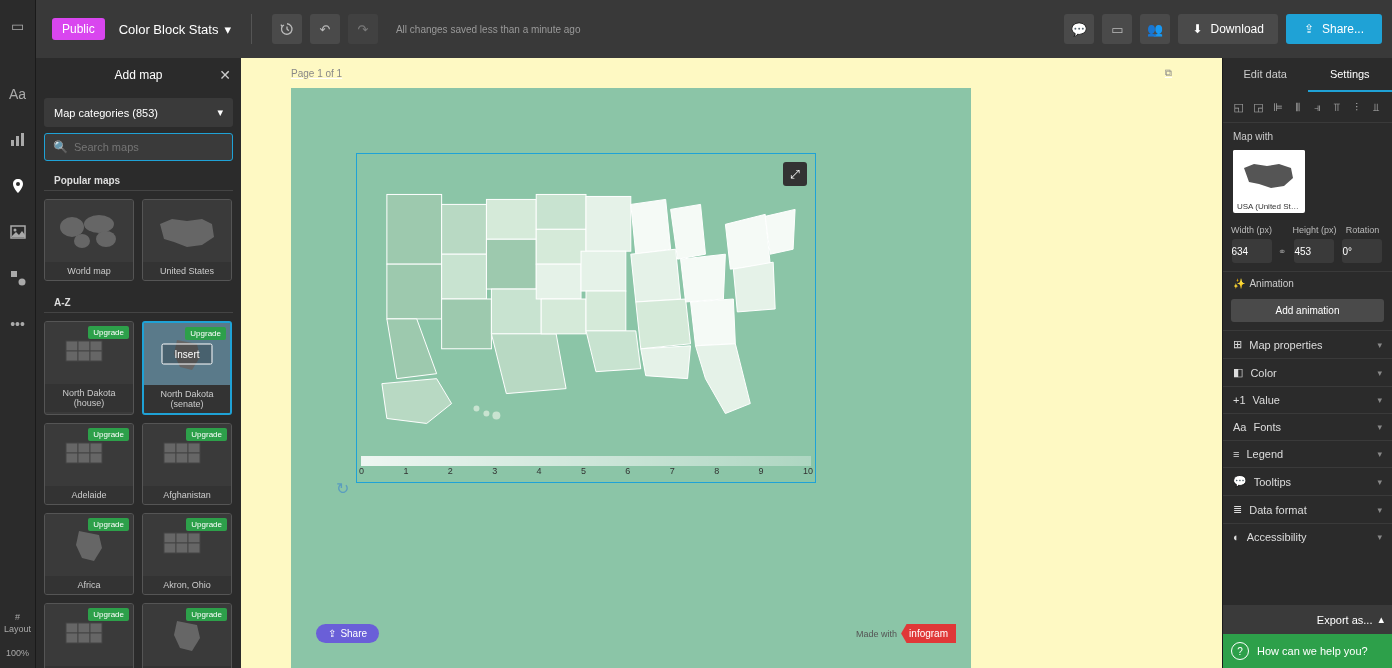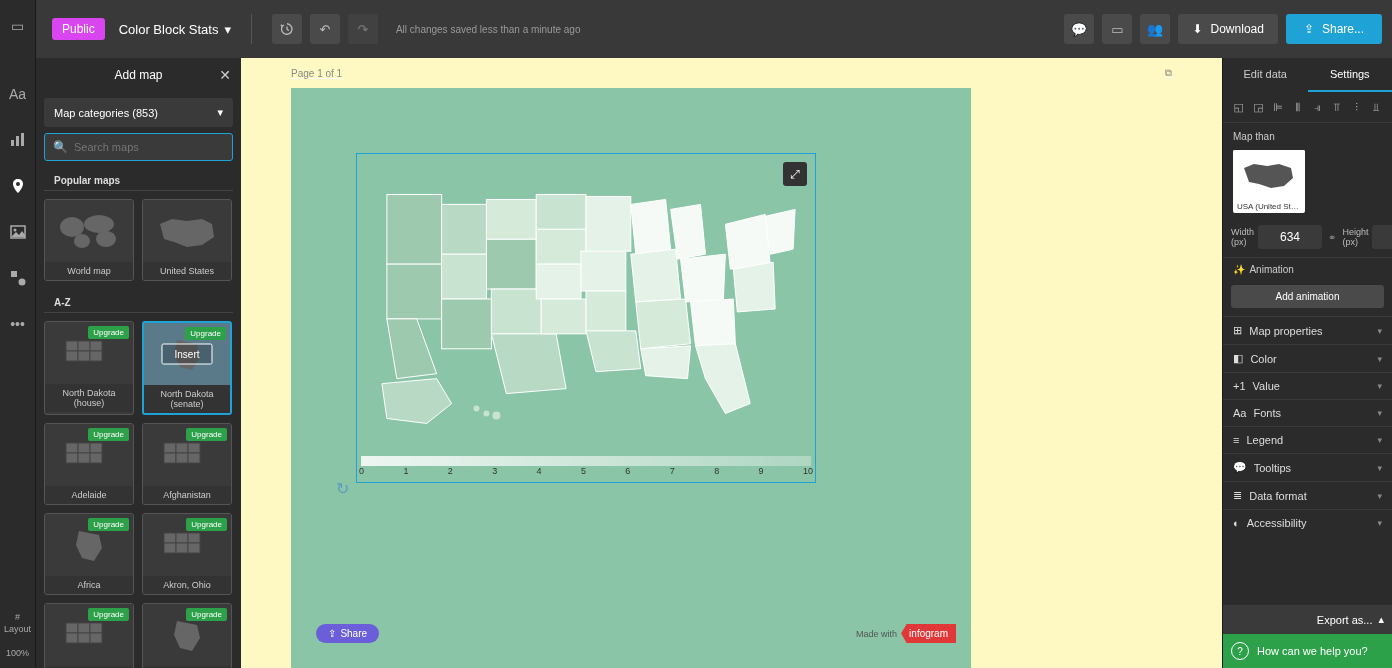--- a/index.html
+++ b/index.html
@@ -62,23 +62,23 @@
 .rp-tabs { display: flex; height: 34px; }
 .rp-tab { flex: 1; display: flex; align-items: center; justify-content: center; font-size: 11px; cursor: pointer; border-bottom: 2px solid transparent; color: #ccc; }
 .rp-tab.active { border-bottom: 2px solid #1fa2d6; color: #fff; }
 .align-row { display: flex; gap: 4px; padding: 6px 8px; border-bottom: 1px solid #3a3a3a; }
 .align-btn { width: 18px; height: 18px; display: flex; align-items: center; justify-content: center; color: #aaa; cursor: pointer; font-size: 11px; }
 .rp-section-label { padding: 8px 10px 4px; font-size: 10px; color: #ccc; }
 .maptype-card { margin: 4px 10px; width: 72px; background: #fff; border-radius: 2px; overflow: hidden; }
 .maptype-thumb { height: 50px; display: flex; align-items: center; justify-content: center; background: #fff; }
 .maptype-label { font-size: 8px; color: #333; padding: 2px 4px; white-space: nowrap; overflow: hidden; text-overflow: ellipsis; }
 .dims-row { display: flex; padding: 8px; gap: 6px; align-items: flex-end; }
-.dim-group { display: flex; flex-direction: row; align-items: center; gap: 4px; }
+.dim-group { display: flex; flex-direction: column; align-items: center; gap: 4px; }
 .dim-label { font-size: 9px; color: #bbb; }
-.dim-input { width: 64px; height: 24px; background: #3a3a3a; border: none; color: #fff; text-align: center; border-radius: 3px; font-size: 12px; }
+.dim-input { width: 40px; height: 24px; background: #3a3a3a; border: none; color: #fff; text-align: left; border-radius: 3px; font-size: 10px; }
 .link-icon { color: #888; padding-bottom: 6px; font-size: 10px; }
 .anim-header { padding: 6px 10px; font-size: 10px; color: #ccc; display: flex; align-items: center; gap: 4px; border-top: 1px solid #3a3a3a; }
 .add-anim-btn { margin: 4px 8px 8px; background: #4a4a4a; text-align: center; padding: 6px; border-radius: 3px; font-size: 10px; cursor: pointer; }
 .accordion-item { border-top: 1px solid #3a3a3a; padding: 7px 10px; display: flex; align-items: center; gap: 7px; cursor: pointer; font-size: 11px; color: #ddd; }
 .accordion-item .chev { margin-left: auto; color: #888; font-size: 9px; }
 .export-bar { margin-top: auto; background: #3a3a3a; padding: 8px; text-align: center; font-size: 11px; cursor: pointer; display: flex; align-items: center; justify-content: flex-end; gap: 6px; }
 .help-bar { background: #2da04a; padding: 8px; font-size: 11px; display: flex; align-items: center; gap: 8px; cursor: pointer; }
 .help-circle { width: 18px; height: 18px; border: 1px solid #fff; border-radius: 50%; display: flex; align-items: center; justify-content: center; font-size: 10px; }
 
 svg { display: block; }
@@ -380,21 +380,21 @@
   <div class="align-row">
     <div class="align-btn">◱</div>
     <div class="align-btn">◲</div>
     <div class="align-btn">⊫</div>
     <div class="align-btn">⫴</div>
     <div class="align-btn">⫣</div>
     <div class="align-btn">⫪</div>
     <div class="align-btn">⫶</div>
     <div class="align-btn">⫫</div>
   </div>
-  <div class="rp-section-label">Map than</div>
+  <div class="rp-section-label">Map with</div>
   <div class="maptype-card">
     <div class="maptype-thumb">
       <svg width="60" height="38" viewBox="0 0 60 38">
           <path d="M5 12 L15 8 L28 10 L40 8 L52 12 L54 22 L45 30 L32 32 L20 28 L10 26 Z" fill="#555"></path>
         </svg>
     </div>
     <div class="maptype-label">USA (United States ...</div>
   </div>
   <div class="dims-row">
     <div class="dim-group">

